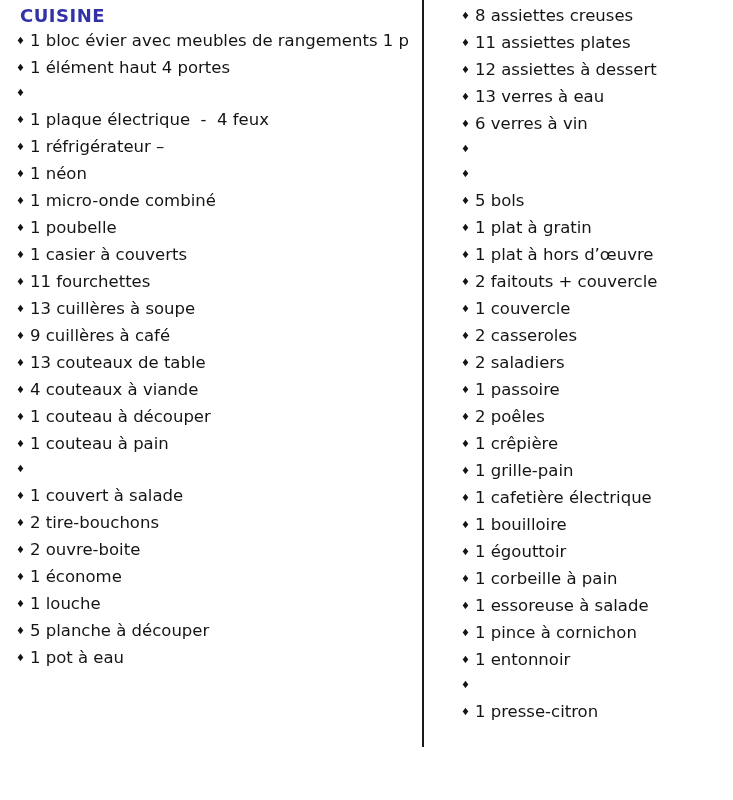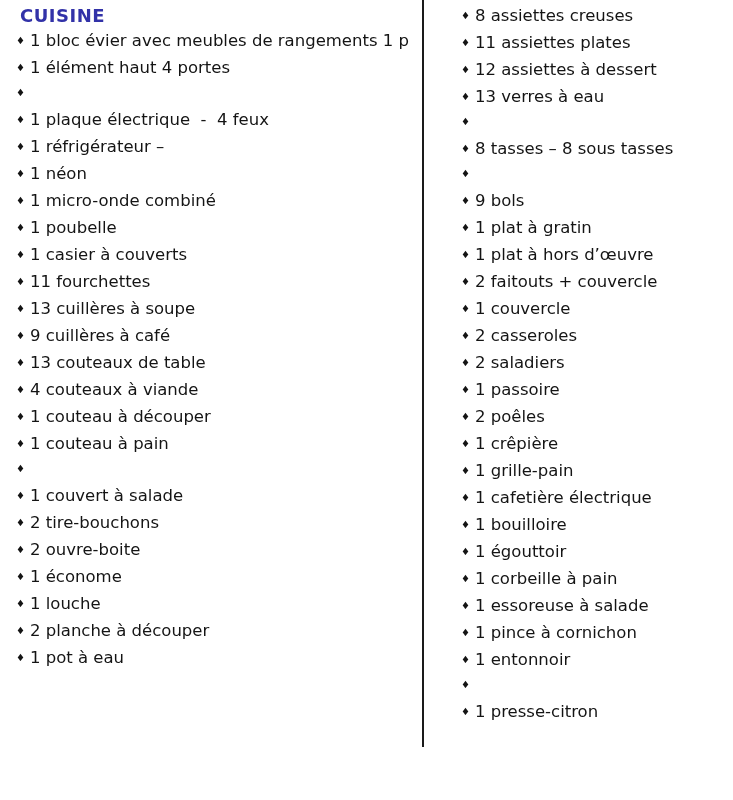--- a/index.html
+++ b/index.html
@@ -89,37 +89,37 @@
         <li><span class="bullet">♦</span><span class="item-text">13 couteaux de table</span></li>
         <li><span class="bullet">♦</span><span class="item-text">4 couteaux à viande</span></li>
         <li><span class="bullet">♦</span><span class="item-text">1 couteau à découper</span></li>
         <li><span class="bullet">♦</span><span class="item-text">1 couteau à pain</span></li>
         <li><span class="bullet">♦</span></li>
         <li><span class="bullet">♦</span><span class="item-text">1 couvert à salade</span></li>
         <li><span class="bullet">♦</span><span class="item-text">2 tire-bouchons</span></li>
         <li><span class="bullet">♦</span><span class="item-text">2 ouvre-boite</span></li>
         <li><span class="bullet">♦</span><span class="item-text">1 économe</span></li>
         <li><span class="bullet">♦</span><span class="item-text">1 louche</span></li>
-        <li><span class="bullet">♦</span><span class="item-text">2 planche à découper</span></li>
+        <li><span class="bullet">♦</span><span class="item-text">5 planche à découper</span></li>
         <li><span class="bullet">♦</span><span class="item-text">1 pot à eau</span></li>
       </ul>
   </div>
 
   <div class="divider"></div>
 
   <div class="col col-right">
     <ul class="item-list">
         <li><span class="bullet">♦</span><span class="item-text">8 assiettes creuses</span></li>
         <li><span class="bullet">♦</span><span class="item-text">11 assiettes plates</span></li>
         <li><span class="bullet">♦</span><span class="item-text">12 assiettes à dessert</span></li>
         <li><span class="bullet">♦</span><span class="item-text">13 verres à eau</span></li>
+        <li><span class="bullet">♦</span><span class="item-text">6 verres à vin</span></li>
         <li><span class="bullet">♦</span></li>
-        <li><span class="bullet">♦</span><span class="item-text">8 tasses – 8 sous tasses</span></li>
         <li><span class="bullet">♦</span></li>
-        <li><span class="bullet">♦</span><span class="item-text">9 bols</span></li>
+        <li><span class="bullet">♦</span><span class="item-text">5 bols</span></li>
         <li><span class="bullet">♦</span><span class="item-text">1 plat à gratin</span></li>
         <li><span class="bullet">♦</span><span class="item-text">1 plat à hors d’œuvre</span></li>
         <li><span class="bullet">♦</span><span class="item-text">2 faitouts + couvercle</span></li>
         <li><span class="bullet">♦</span><span class="item-text">1 couvercle</span></li>
         <li><span class="bullet">♦</span><span class="item-text">2 casseroles</span></li>
         <li><span class="bullet">♦</span><span class="item-text">2 saladiers</span></li>
         <li><span class="bullet">♦</span><span class="item-text">1 passoire</span></li>
         <li><span class="bullet">♦</span><span class="item-text">2 poêles</span></li>
         <li><span class="bullet">♦</span><span class="item-text">1 crêpière</span></li>
         <li><span class="bullet">♦</span><span class="item-text">1 grille-pain</span></li>

